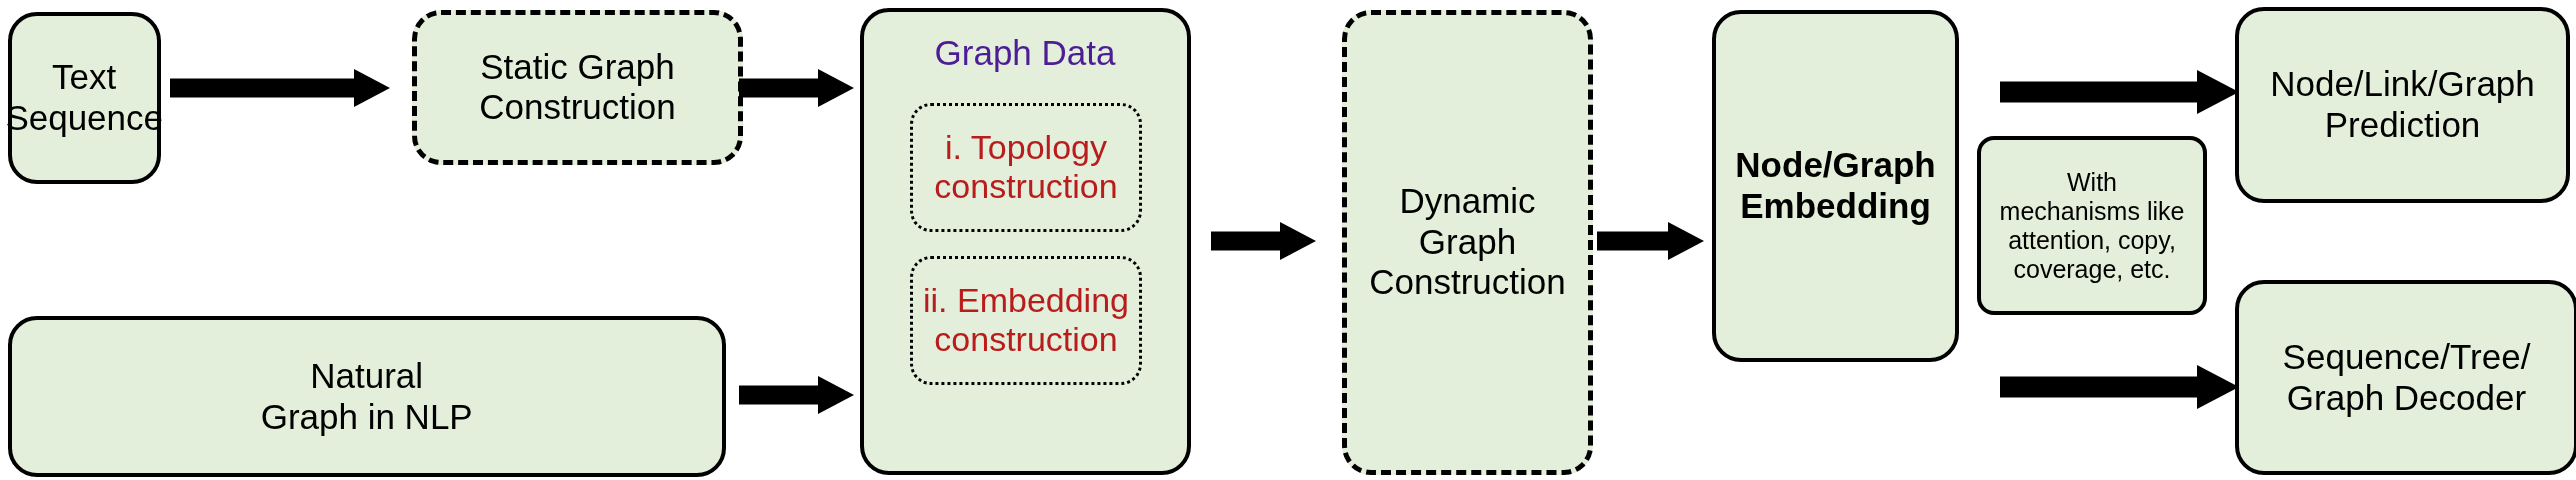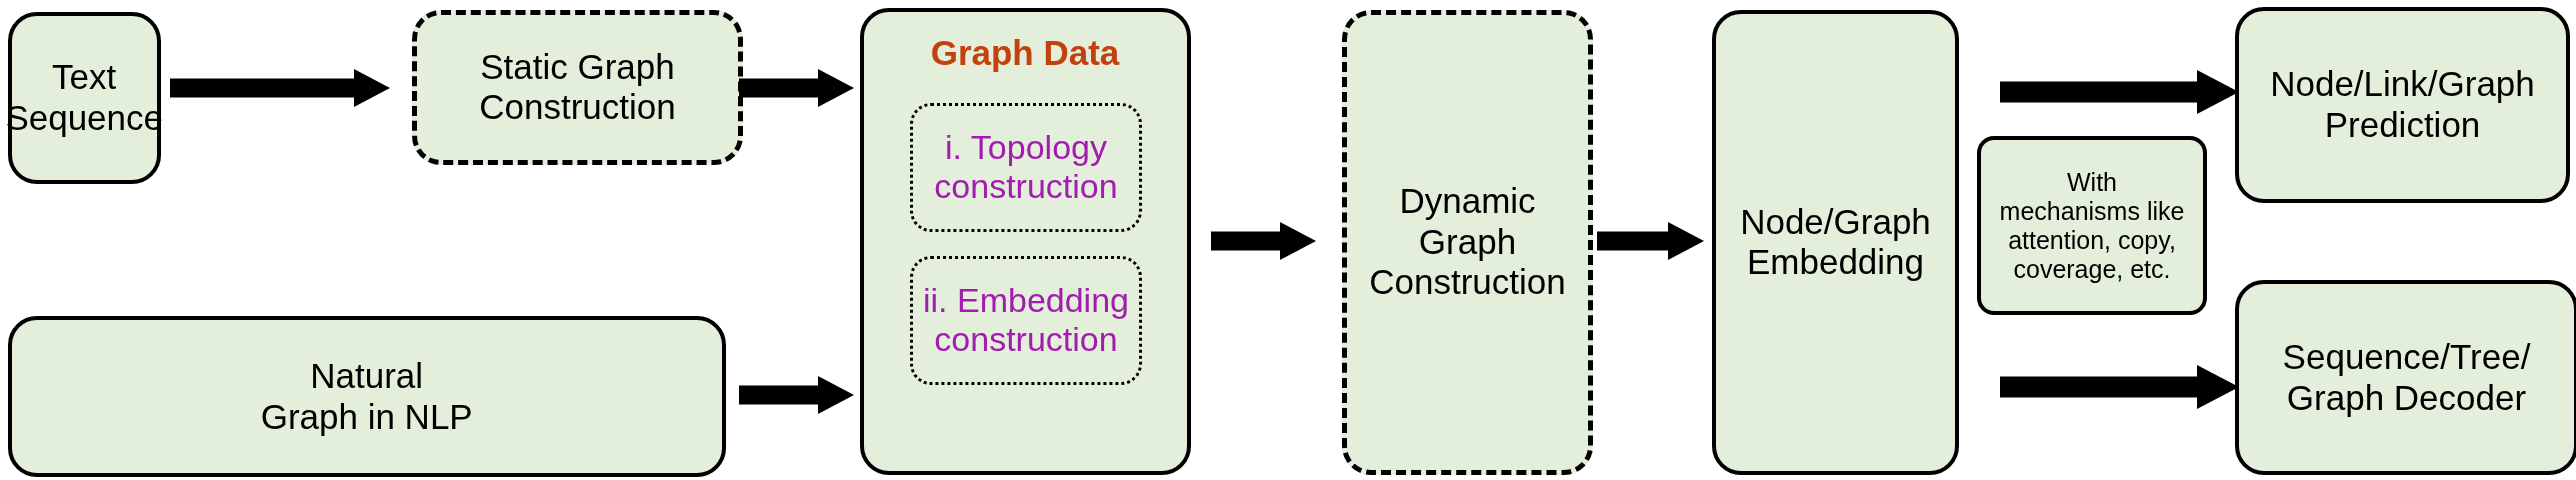--- a/index.html
+++ b/index.html
@@ -37,31 +37,30 @@
   .subnode {
     position: absolute;
     box-sizing: border-box;
     background: #e3efda;
     border: 3.8px dotted #000000;
     border-radius: 21px;
     display: flex;
     align-items: center;
     justify-content: center;
     text-align: center;
-    color: #a21caf;
+    color: #b91c1c;
     line-height: 1.16;
     white-space: pre-line;
   }
   .label-top {
     position: absolute;
     text-align: center;
-    color: #c2410c;
+    color: #4c1d95;
     white-space: pre-line;
     line-height: 1.16;
-    font-weight: bold;
   }
   
   .arrow {
     position: absolute;
     height: 0;
   }
   .arrow .shaft {
     position: absolute;
     left: 0;
     top: 50%;
@@ -135,21 +134,21 @@
 
   <div class="node dashed t-xl" style="left:1325px; top:9.6px; width:251px; height:465px;">Dynamic
 Graph
 Construction</div>
 
   <div class="arrow small" style="left:1597px; top:241px; width:107px;">
     <div class="shaft" style="width:79px; height:19px;"></div>
     <div class="head"></div>
   </div>
 
-  <div class="node t-xl" style="left:1712px; top:9.6px; width:247px; height:465px;">Node/Graph
+  <div class="node t-xl" style="left:1712px; top:9.6px; width:247px; height:352px;font-weight:bold;">Node/Graph
 Embedding</div>
 
   <div class="node t-sm" style="left:1977px; top:136px; width:230px; height:179px; border-radius:17px;">With
 mechanisms like
 attention, copy,
 coverage, etc.</div>
 
   <div class="arrow" style="left:2000px; top:92px; width:239px;">
     <div class="shaft" style="width:201px; height:21px;"></div>
     <div class="head"></div>

